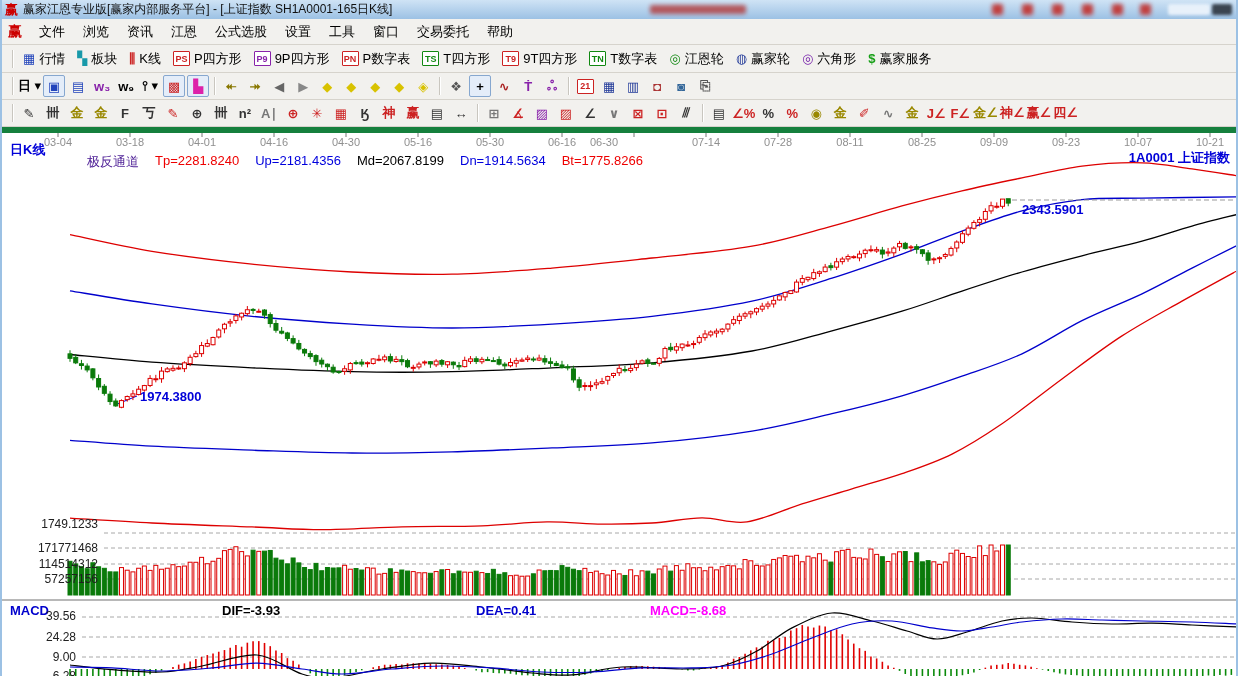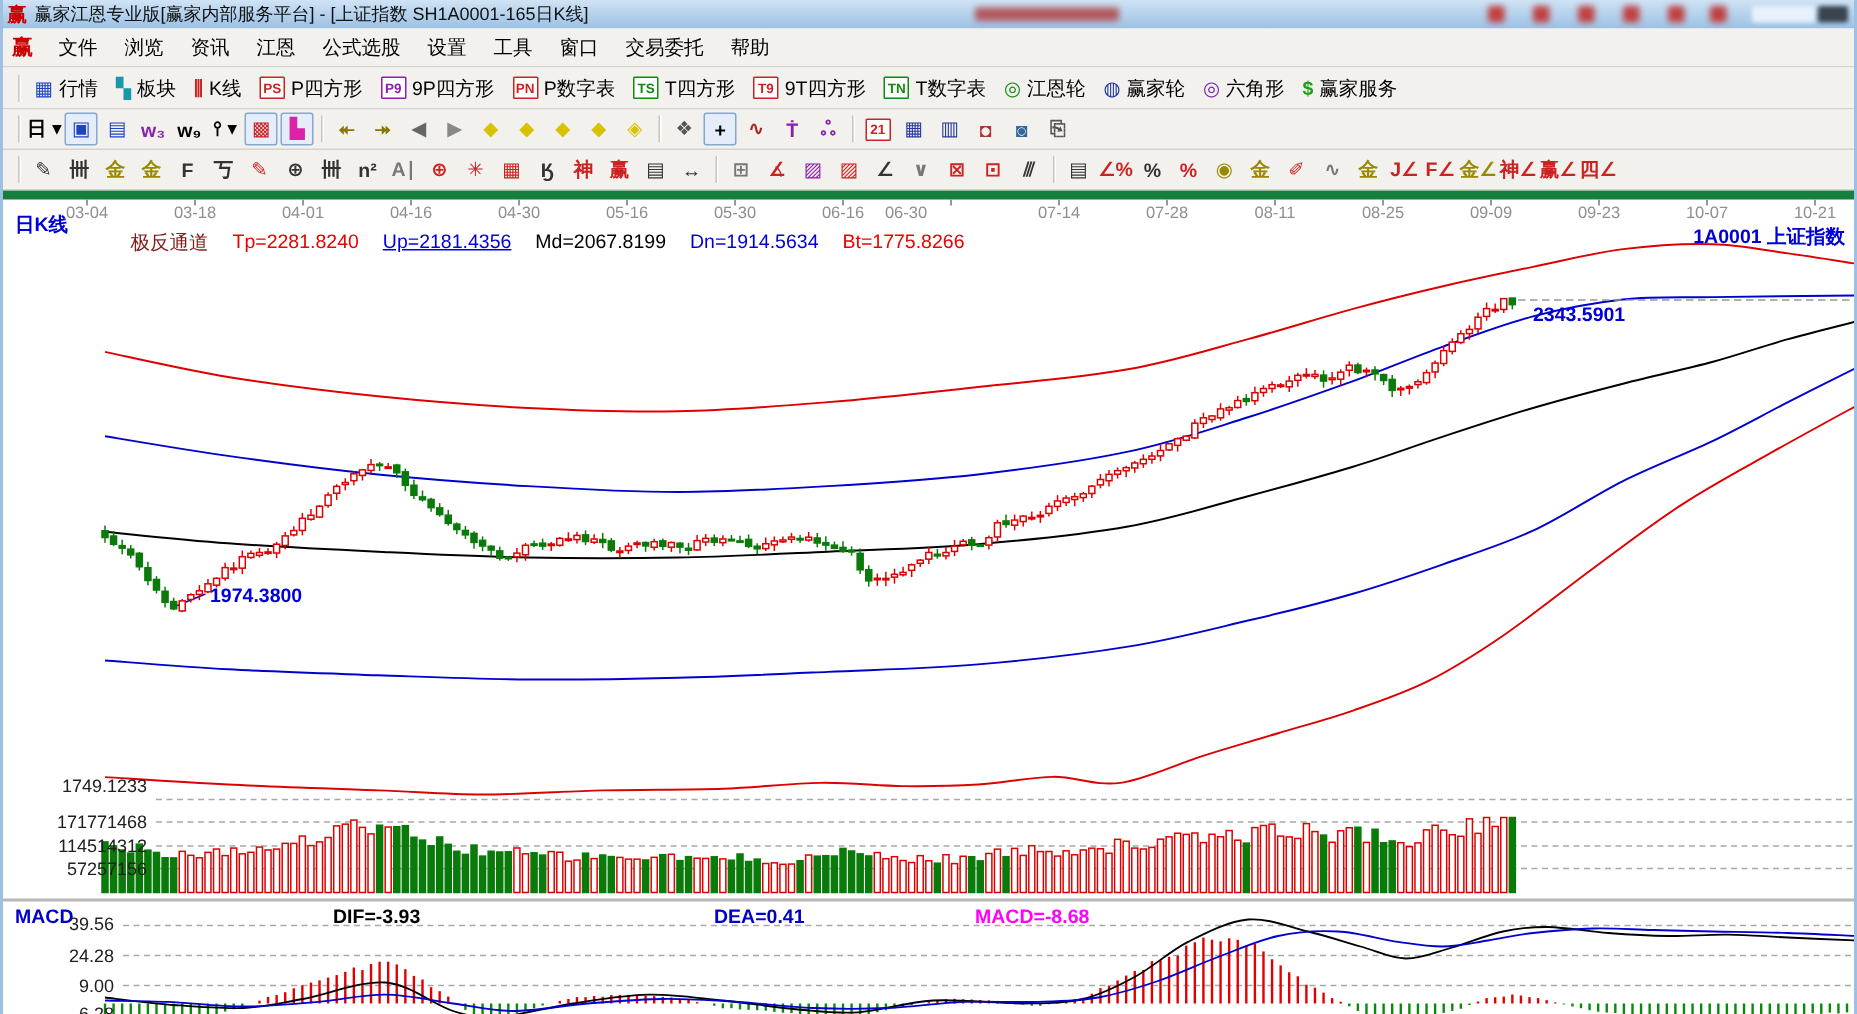--- a/index.html
+++ b/index.html
@@ -36,21 +36,21 @@
   .boxed{border:1.5px solid currentColor;width:17px;height:15px;font-size:9px;border-radius:1px;
          background:#fff;}
   
   .chart{position:absolute;left:0;top:127px;width:100%;height:549px;background:#fff;
          border-top:6px solid #15803d;}
   .chart svg{position:absolute;left:0;top:0;}
   .datelbl{position:absolute;top:3px;width:44px;text-align:center;font-size:11px;color:#8f8f8f;}
   .periodlbl{position:absolute;left:8px;top:8px;color:#0000d8;font-size:13px;font-weight:bold;}
   .symlbl{position:absolute;right:6px;top:16px;color:#0000d8;font-size:13px;font-weight:bold;}
   .indrow{position:absolute;left:85px;top:20px;font-size:13px;display:flex;gap:16px;}
-  .indname{color:#7f1d1d;font-family:Liberation Serif, serif;}
+  .indname{color:#4c1d95;font-family:Liberation Serif, serif;}
   .axlbl{position:absolute;width:94px;text-align:right;font-size:12px;color:#202020;}
   .annhigh{position:absolute;left:1020px;top:69px;color:#0000d8;font-size:13px;font-weight:bold;}
   .annlow{position:absolute;left:138px;top:256px;color:#0000d8;font-size:13px;font-weight:bold;}
   .macdrow{position:absolute;left:0;top:470px;width:100%;height:15px;font-size:13px;font-weight:bold;}
   .macdrow span{position:absolute;}
   .greenbar{position:absolute;left:0;top:546px;width:100%;height:3px;background:#00c000;}
 </style>
 </head>
 <body>
 
@@ -1133,21 +1133,21 @@
         <div class="datelbl" style="left: 1186px;">10-21</div>
       </div>
 
     <div class="periodlbl">日K线</div>
     <div class="symlbl">1A0001  上证指数</div>
 
     <div class="indrow">
       <span class="indname">极反通道</span>
       <span id="indvals" style="display:flex;gap:16px;">
           <span style="color: rgb(238, 0, 0);">Tp=2281.8240</span>
-          <span style="color: rgb(0, 0, 221); text-decoration: underline;">Up=2181.4356</span>
+          <span style="color: rgb(0, 0, 221);">Up=2181.4356</span>
           <span style="color: rgb(0, 0, 0);">Md=2067.8199</span>
           <span style="color: rgb(0, 0, 221);">Dn=1914.5634</span>
           <span style="color: rgb(238, 0, 0);">Bt=1775.8266</span>
         </span>
     </div>
 
     <div class="axlbl" style="left:2px;top:384px;">1749.1233</div>
     <div id="vollabels">
         <div class="axlbl" style="left: 2px; top: 408px;">171771468</div>
         <div class="axlbl" style="left: 2px; top: 424px;">114514312</div>

